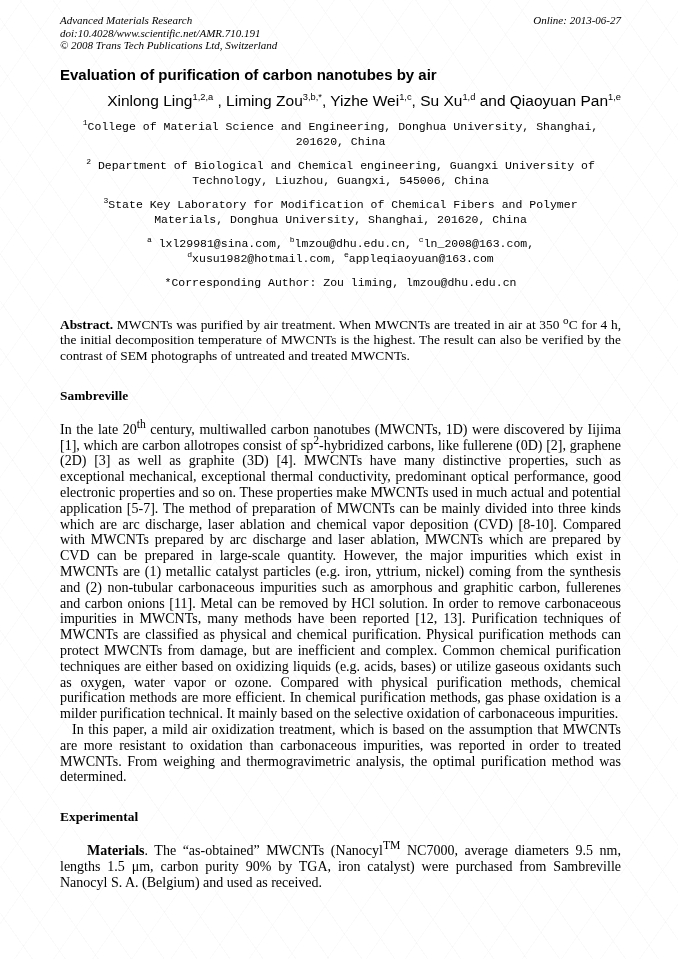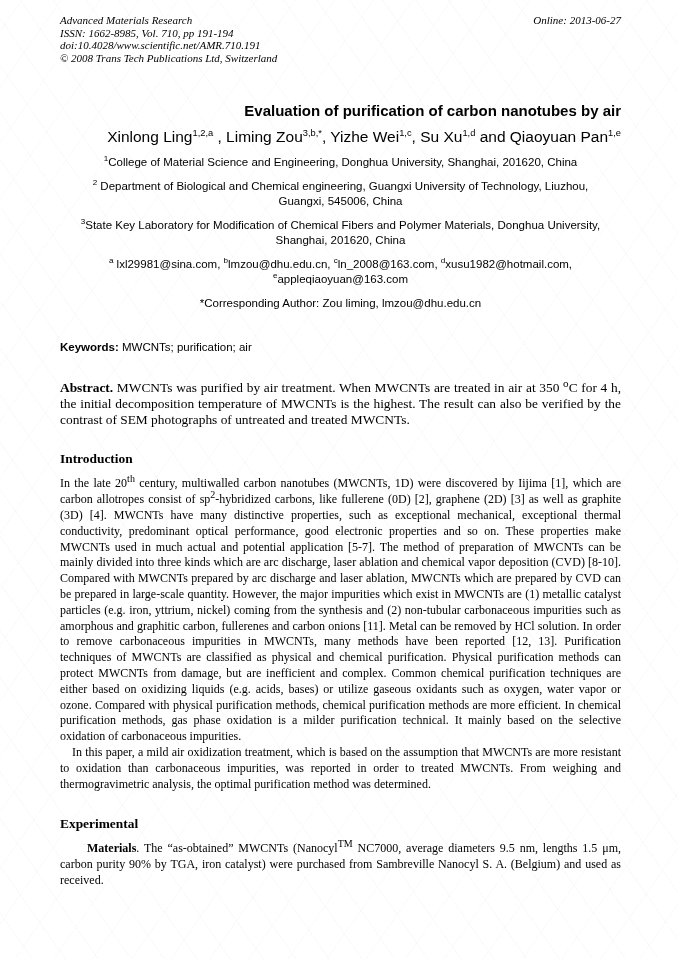--- a/index.html
+++ b/index.html
@@ -30,32 +30,32 @@
     font-style:italic;
     font-size:11px;line-height:12.5px;
   }
   .pub-left div{white-space:nowrap;}
   .pub-right{white-space:nowrap;}
 
   .paper-title{
     font-family:"Liberation Sans", sans-serif;
     font-weight:bold;
     font-size:15px;
-    text-align:right;
-    margin:38px 0 0 0;
+    text-align:left;
+    margin:14px 0 0 0;
   }
   .authors{
     font-family:"Liberation Sans", sans-serif;
     font-size:15.5px;
     text-align:right;
     margin-top:9px;
   }
   .authors sup{font-size:60%;}
   .affil, .emails, .corr{
-    font-family:Liberation Sans, sans-serif;
+    font-family:Liberation Mono, monospace;
     font-size:11.5px;
     line-height:15px;
     text-align:center;
     margin:9px auto 0 auto;
     max-width:535px;
   }
   .affil sup, .emails sup{font-size:70%;}
   .keywords{
     font-family:"Liberation Sans", sans-serif;
     font-size:11.5px;
@@ -66,66 +66,62 @@
     font-size:13.4px;line-height:15.8px;
     text-align:justify;
     margin:27px 0 0 0;
   }
   .sec-heading{
     font-size:13.4px;
     font-weight:bold;
     margin:24px 0 0 0;
   }
   .body-p{
-    font-size:12px;line-height:15.8px;
+    font-size:14px;line-height:15.8px;
     text-align:justify;
-    margin:9px 0 0 0;
+    margin:18px 0 0 0;
   }
   .body-p.no-gap{margin-top:0;}
   .indent-sm{text-indent:12px;}
   .indent-lg{text-indent:27px;}
   sup{line-height:0;}
 </style>
 </head>
 <body>
 
 <div class="page">
   <div class="content">
 
     <div class="pub-header">
       <div class="pub-left">
         <div>Advanced Materials Research</div>
-        <div>ISSN: 1662-8985, Vol. 710, pp 191-194</div>
         <div>doi:10.4028/www.scientific.net/AMR.710.191</div>
         <div>© 2008 Trans Tech Publications Ltd, Switzerland</div>
       </div>
       <div class="pub-right">Online: 2013-06-27</div>
     </div>
 
     <h1 class="paper-title">Evaluation of purification of carbon nanotubes by air</h1>
 
     <div class="authors">Xinlong Ling<sup>1,2,a</sup> , Liming Zou<sup>3,b,*</sup>, Yizhe Wei<sup>1,c</sup>, Su Xu<sup>1,d</sup> and Qiaoyuan Pan<sup>1,e</sup></div>
 
     <div class="affil"><sup>1</sup>College of Material Science and Engineering, Donghua University, Shanghai, 201620, China</div>
     <div class="affil"><sup>2</sup> Department of Biological and Chemical engineering, Guangxi University of Technology, Liuzhou, Guangxi, 545006, China</div>
     <div class="affil"><sup>3</sup>State Key Laboratory for Modification of Chemical Fibers and Polymer Materials, Donghua University, Shanghai, 201620, China</div>
 
     <div class="emails"><sup>a</sup> lxl29981@sina.com, <sup>b</sup>lmzou@dhu.edu.cn, <sup>c</sup>ln_2008@163.com, <sup>d</sup>xusu1982@hotmail.com, <sup>e</sup>appleqiaoyuan@163.com</div>
 
     <div class="corr">*Corresponding Author: Zou liming, lmzou@dhu.edu.cn</div>
 
-    <div class="keywords">
-      <span class="kw-label">Keywords:</span><span> MWCNTs; purification; air</span>
-    </div>
 
     <p class="abstract-p">
       <b>Abstract.</b><span> MWCNTs was purified by air treatment. When MWCNTs are treated in air at 350 <sup>o</sup>C for 4 h, the initial decomposition temperature of MWCNTs is the highest. The result can also be verified by the contrast of SEM photographs of untreated and treated MWCNTs.</span>
     </p>
 
-    <h2 class="sec-heading">Introduction</h2>
+    <h2 class="sec-heading">Sambreville</h2>
     <p class="body-p">In the late 20<sup>th</sup> century, multiwalled carbon nanotubes (MWCNTs, 1D) were discovered by Iijima [1], which are carbon allotropes consist of sp<sup>2</sup>-hybridized carbons, like fullerene (0D) [2], graphene (2D) [3] as well as graphite (3D) [4]. MWCNTs have many distinctive properties, such as exceptional mechanical, exceptional thermal conductivity, predominant optical performance, good electronic properties and so on. These properties make MWCNTs used in much actual and potential application [5-7]. The method of preparation of MWCNTs can be mainly divided into three kinds which are arc discharge, laser ablation and chemical vapor deposition (CVD) [8-10]. Compared with MWCNTs prepared by arc discharge and laser ablation, MWCNTs which are prepared by CVD can be prepared in large-scale quantity. However, the major impurities which exist in MWCNTs are (1) metallic catalyst particles (e.g. iron, yttrium, nickel) coming from the synthesis and (2) non-tubular carbonaceous impurities such as amorphous and graphitic carbon, fullerenes and carbon onions [11]. Metal can be removed by HCl solution. In order to remove carbonaceous impurities in MWCNTs, many methods have been reported [12, 13]. Purification techniques of MWCNTs are classified as physical and chemical purification. Physical purification methods can protect MWCNTs from damage, but are inefficient and complex. Common chemical purification techniques are either based on oxidizing liquids (e.g. acids, bases) or utilize gaseous oxidants such as oxygen, water vapor or ozone. Compared with physical purification methods, chemical purification methods are more efficient. In chemical purification methods, gas phase oxidation is a milder purification technical. It mainly based on the selective oxidation of carbonaceous impurities.</p>
     <p class="body-p no-gap indent-sm">In this paper, a mild air oxidization treatment, which is based on the assumption that MWCNTs are more resistant to oxidation than carbonaceous impurities, was reported in order to treated MWCNTs. From weighing and thermogravimetric analysis, the optimal purification method was determined.</p>
 
     <h2 class="sec-heading">Experimental</h2>
     <p class="body-p indent-lg">
       <b>Materials</b><span>. The “as-obtained” MWCNTs (Nanocyl<sup>TM</sup> NC7000, average diameters 9.5 nm, lengths 1.5 μm, carbon purity 90% by TGA, iron catalyst) were purchased from Sambreville Nanocyl S. A. (Belgium) and used as received.</span>
     </p>
 
   </div>
 </div>

